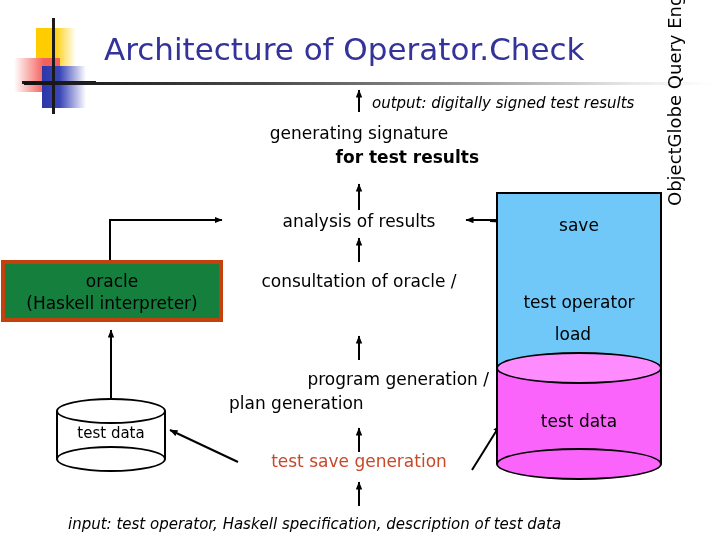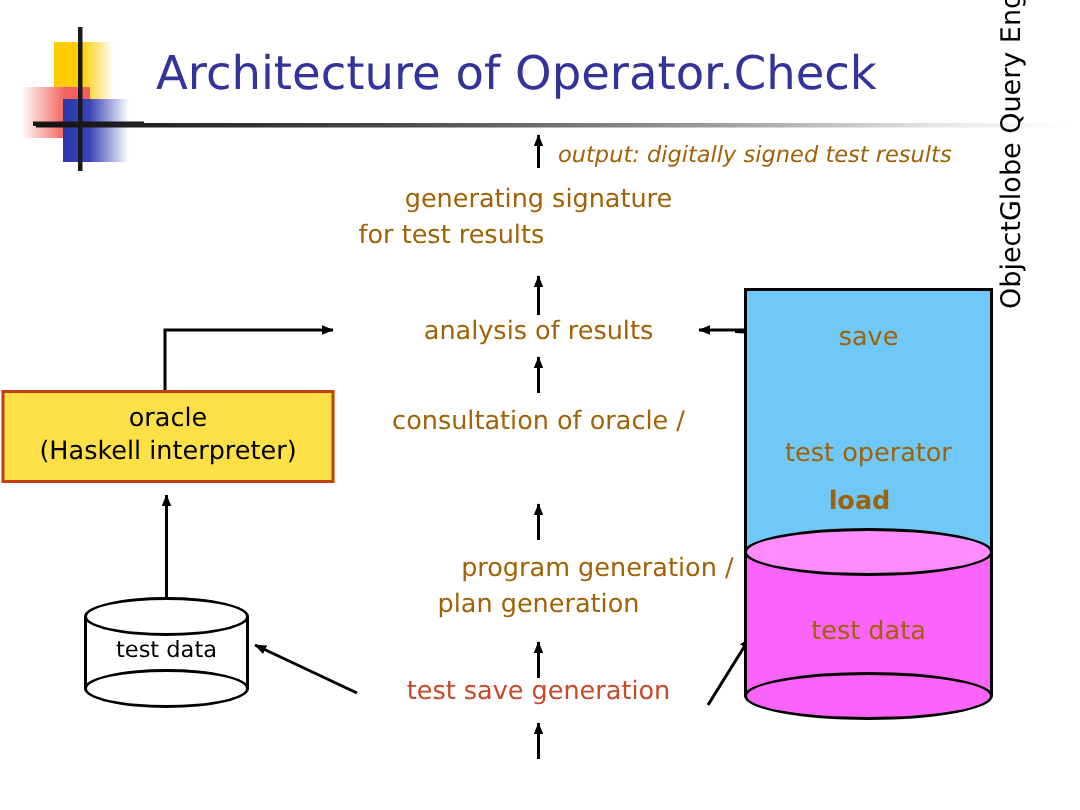--- a/index.html
+++ b/index.html
@@ -60,34 +60,34 @@
   .divider {
     position: absolute;
     left: 24px; top: 82px;
     width: 690px; height: 3px;
     background: linear-gradient(to right, #111111 0%, #4a4a4a 35%, #9b9b9b 65%, #e8e8e8 88%, #ffffff 100%);
   }
 
   
   .txt {
     position: absolute;
-    color: #a16207;
+    color: #000000;
     font-size: 17px;
     line-height: 22px;
     white-space: pre;
   }
   .txt.it { font-style: italic; font-size: 15px; }
 
   
   .oracle-box {
     position: absolute;
     left: 1px; top: 260px;
     width: 222px; height: 62px;
-    background: #fde047;
-    border: 2px solid #c2410c;
+    background: #15803d;
+    border: 4px solid #c2410c;
     box-sizing: border-box;
   }
   .oracle-box .lbl {
     position: absolute;
     left: 0; right: 0;
     text-align: center;
     font-size: 17px;
     color: #000;
     line-height: 22px;
   }
@@ -241,30 +241,31 @@
 
     <line x1="570" y1="258" x2="570" y2="238" stroke="#000" stroke-width="2" marker-end="url(#ah)"></line>
 
     <line x1="570" y1="315" x2="570" y2="295" stroke="#000" stroke-width="2" marker-end="url(#ah)"></line>
 
     <line x1="570" y1="410" x2="570" y2="345" stroke="#000" stroke-width="2" marker-end="url(#ah)"></line>
   </svg>
 
   <div class="txt it" style="left:372px; top:92px;">output: digitally signed test results</div>
 
+  <div class="txt it" style="left:68px; top:513px;">input: test operator, Haskell specification, description of test data</div>
 
   <div class="txt" style="left:239px; top:122px; width:240px; text-align:center;">generating signature</div>
-  <div class="txt" style="left:239px; top:146px; width:240px; text-align:left;">for test results</div>
+  <div class="txt" style="left:239px; top:146px; width:240px; text-align:right;font-weight:bold;">for test results</div>
 
   <div class="txt" style="left:239px; top:210px; width:240px; text-align:center;">analysis of results</div>
 
   <div class="txt" style="left:229px; top:270px; width:260px; text-align:center;">consultation of oracle /</div>
 
   <div class="txt" style="left:229px; top:368px; width:260px; text-align:right;">program generation /</div>
-  <div class="txt" style="left:229px; top:392px; width:260px; text-align:center;">plan generation</div>
+  <div class="txt" style="left:229px; top:392px; width:260px; text-align:left;">plan generation</div>
 
   <div class="txt orange" style="left:229px; top:450px; width:260px; text-align:center;">test save generation</div>
 
   <div class="oracle-box">
     <div class="lbl oracle-l1">oracle</div>
     <div class="lbl oracle-l2">(Haskell interpreter)</div>
   </div>
 
   <div class="wc-body"></div>
   <div class="wc-bot"></div>
@@ -272,18 +273,18 @@
   <div class="wc-label">test data</div>
 
   <div class="blue-cyl"></div>
 
   <div class="mag-body"></div>
   <div class="mag-bot"></div>
   <div class="mag-top"></div>
 
   <div class="txt" style="left:496px; top:214px; width:166px; text-align:center;">save</div>
   <div class="txt" style="left:496px; top:271px; width:166px; text-align:center;margin-top:20px;">test operator</div>
-  <div class="txt" style="left:496px; top:323px; width:154px; text-align:center;font-weight:bold;">load</div>
+  <div class="txt" style="left:496px; top:323px; width:154px; text-align:center;">load</div>
   <div class="txt" style="left:496px; top:410px; width:166px; text-align:center;">test data</div>
 
   <div class="vlabel">ObjectGlobe Query Engine</div>
 
 </div>
 
 </body></html>

